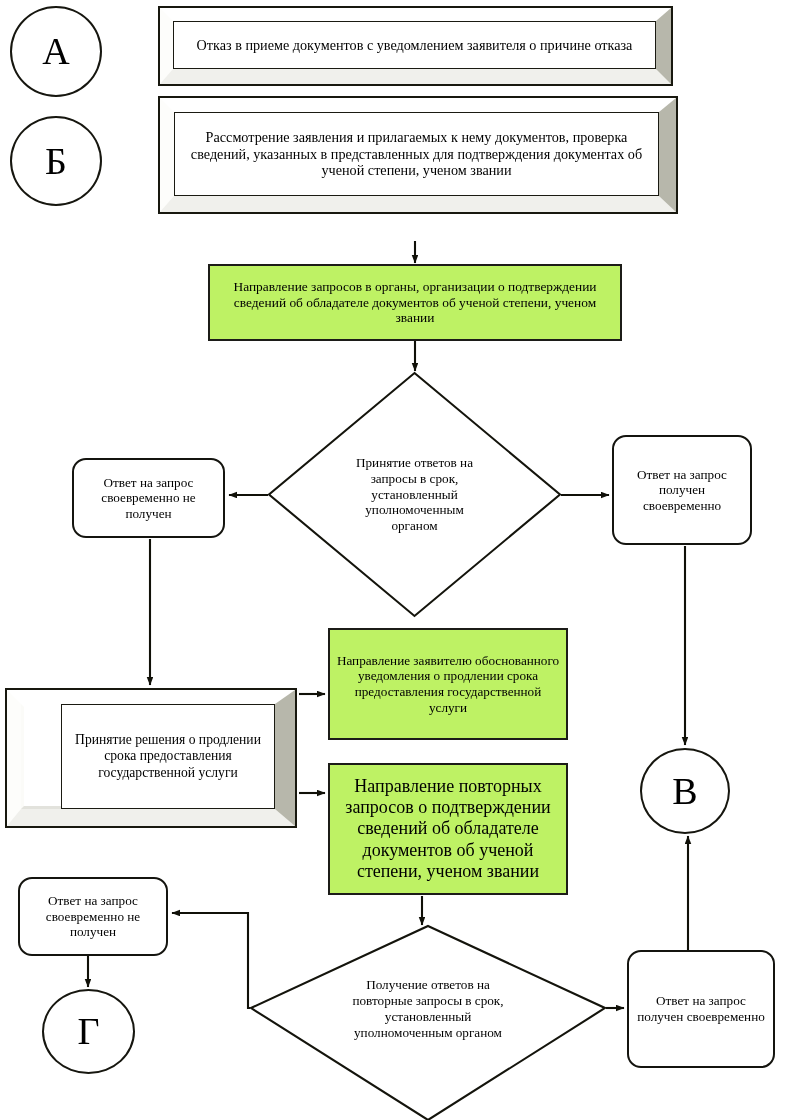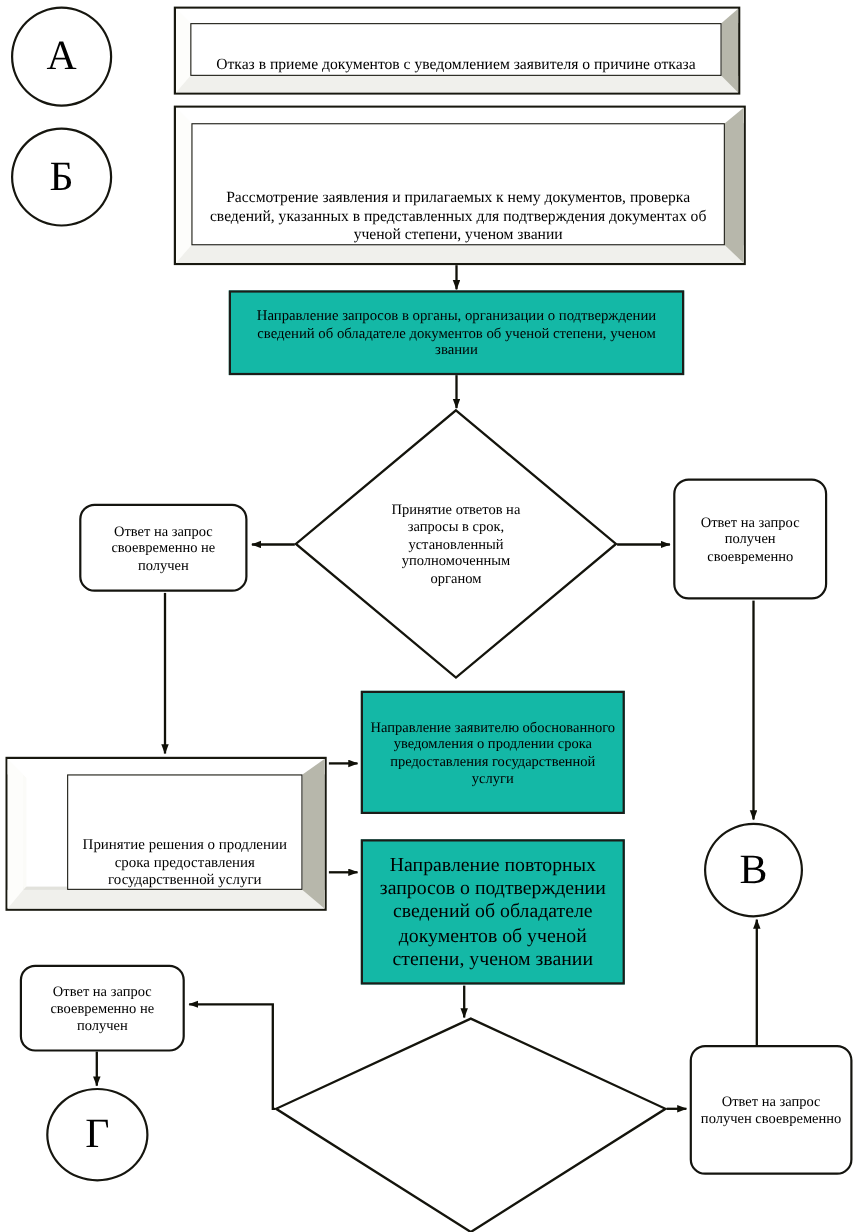--- a/index.html
+++ b/index.html
@@ -25,21 +25,21 @@
     align-items: center;
     justify-content: center;
     text-align: center;
     line-height: 1.18;
     color: #000;
   }
 
   
   .rect {
     border: 2px solid #1c1c18;
-    background: #14b8a6;
+    background: #bef264;
   }
 
   
   .rounded {
     border: 2px solid #14140f;
     border-radius: 14px;
     background: #ffffff;
   }
 
   
@@ -65,21 +65,21 @@
   .box3d .bevel::before {
     content: "";
     position: absolute;
     inset: 0;
     border-style: solid;
     border-color: #ffffff #b9b9ae #e2e2dc #fbfbf8;
   }
   .box3d .inner {
     position: absolute;
     display: flex;
-    align-items: flex-end;
+    align-items: center;
     justify-content: center;
     text-align: center;
     border: 1.5px solid #1a1a12;
     background: #ffffff;
   }
 
   
   .diamond {
     position: absolute;
   }
@@ -167,21 +167,21 @@
     <span>Г</span>
   </div>
 
   <div class="node box3d" style="left:158px; top:6px; width:515px; height:80px;">
     <div class="bevel" style="--bw: 11px; border-width: 13px 15px 15px 13px; border-style: solid; border-color: rgb(255, 255, 255) rgb(183, 183, 171) rgb(240, 240, 236) rgb(253, 253, 251); box-sizing: border-box;"></div>
     <div class="inner" style="left:13px; top:13px; right:15px; bottom:15px; font-size:14.2px;">
       <span>Отказ в приеме документов с уведомлением заявителя о причине отказа</span>
     </div>
   </div>
 
-  <div class="node box3d" style="left:158px; top:96px; width:520px; height:145px;">
+  <div class="node box3d" style="left:158px; top:96px; width:520px; height:118px;">
     <div class="bevel" style="border-width: 14px 17px 16px 14px; border-style: solid; border-color: rgb(255, 255, 255) rgb(183, 183, 171) rgb(240, 240, 236) rgb(253, 253, 251); box-sizing: border-box;"></div>
     <div class="inner" style="left:14px; top:14px; right:17px; bottom:16px; font-size:14.2px; padding:0 14px;">
       <span>Рассмотрение заявления и прилагаемых к нему документов, проверка сведений, указанных в представленных для подтверждения документах об ученой степени, ученом звании</span>
     </div>
   </div>
 
   <div class="node rect" style="left:208px; top:264px; width:414px; height:77px; font-size:13.4px; padding:0 8px;">
     <span>Направление запросов в органы, организации о подтверждении сведений об обладателе документов об ученой степени, ученом звании</span>
   </div>
 
@@ -214,20 +214,23 @@
   </div>
 
   <div class="node rect" style="left:328px; top:763px; width:240px; height:132px; font-size:18px; padding:0 6px;">
     <span>Направление повторных запросов о подтверждении сведений об обладателе документов об ученой степени, ученом звании</span>
   </div>
 
   <div class="diamond" style="left:250px; top:925px; width:356px; height:195px;">
     <svg width="356" height="210" viewBox="0 0 356 210" xmlns="http://www.w3.org/2000/svg">
       <polygon points="178,1 355,83 178,195 1,83" fill="#ffffff" stroke="#14140c" stroke-width="2.1"></polygon>
     </svg>
+    <div class="dtext" style="height:168px; font-size:13.2px;">
+      <span style="display:block; width:180px;">Получение ответов на повторные запросы в срок, установленный уполномоченным органом</span>
+    </div>
   </div>
 
   <div class="node rounded" style="left:18px; top:877px; width:150px; height:79px; font-size:13.2px; padding:0 5px;">
     <span>Ответ на запрос своевременно не получен</span>
   </div>
 
   <div class="node rounded" style="left:627px; top:950px; width:148px; height:118px; font-size:13.2px; padding:0 5px;">
     <span>Ответ на запрос получен своевременно</span>
   </div>
 

